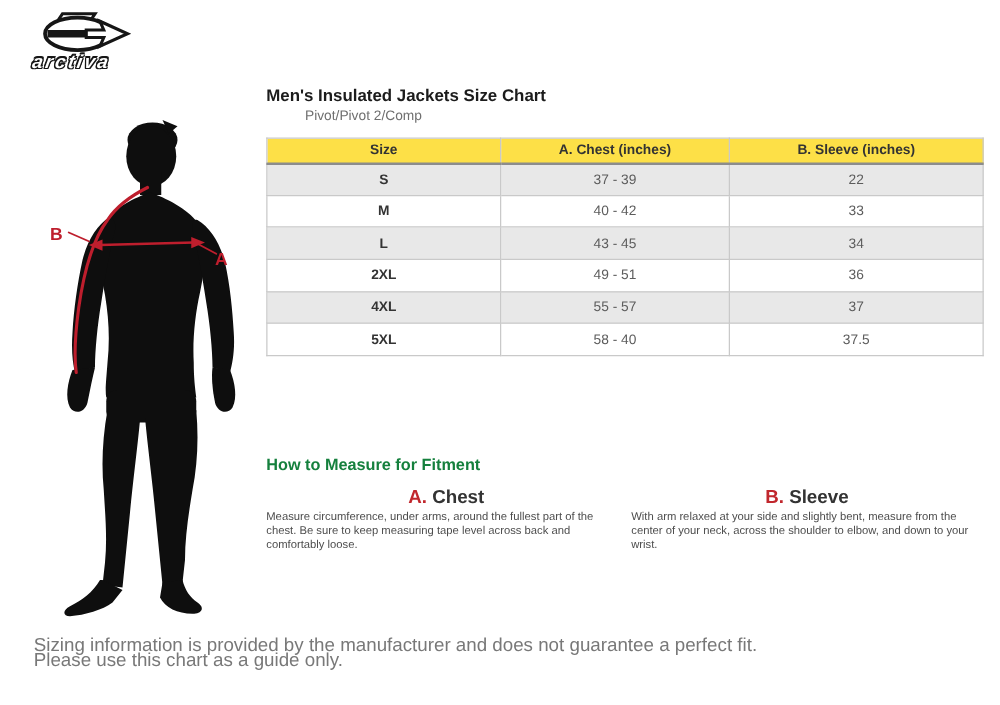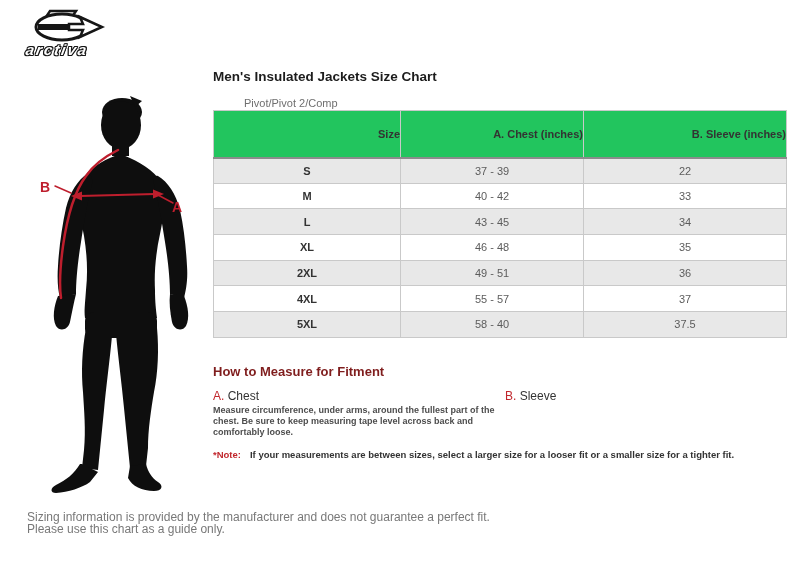--- a/index.html
+++ b/index.html
@@ -17,55 +17,55 @@
                  1px 1px 0 #161616, -1px 0 0 #161616, 1px 0 0 #161616,
                  0 -1px 0 #161616, 0 1px 0 #161616;
   }
 
   
   .figure { position:absolute; left:24px; top:88px; width:170px; height:412px; }
 
   
   .content { position:absolute; left:213px; top:0; width:573px; height:564px; }
   .page-title { position:absolute; top:69px; left:0; font-size:13.5px; font-weight:bold; color:#1c1c1c; }
-  .page-subtitle { position:absolute; top:97px; left:0; font-size:11px; color:#6f6f6f;padding-left:31px; }
+  .page-subtitle { position:absolute; top:87px; left:0; font-size:11px; color:#6f6f6f;padding-left:31px; }
 
   
   .size-table { position:absolute; top:110px; left:0; width:573px;
                 border-collapse:collapse; table-layout:fixed;
                 border:1px solid #b3b3b3; }
   .size-table col.c1 { width:187px; }
   .size-table col.c2 { width:183px; }
   .size-table col.c3 { width:203px; }
   .size-table th {
-    height:47px; background:#22c55e; font-size:11px; font-weight:bold; color:#333333;
-    text-align:right; border:1px solid #c9c9c9; border-bottom:2px solid #8c8c8c;
+    height:20px; background:#fde047; font-size:11px; font-weight:bold; color:#333333;
+    text-align:center; border:1px solid #c9c9c9; border-bottom:2px solid #8c8c8c;
   }
   .size-table td {
     height:25.7px; font-size:11px; text-align:center; color:#5c5c5c;
     border:1px solid #c9c9c9;
   }
   .size-table td.size-cell { font-weight:bold; color:#333333; }
   .size-table tbody tr:nth-child(odd) { background:#e8e8e8; }
   .size-table tbody tr:nth-child(even) { background:#ffffff; }
 
   
-  .howto-heading { position:absolute; top:364px; left:0; font-size:13px; font-weight:bold; color:#7f1d1d; }
+  .howto-heading { position:absolute; top:364px; left:0; font-size:13px; font-weight:bold; color:#15803d; }
   .howto-col-a { position:absolute; top:389px; left:0;   width:288px; }
   .howto-col-b { position:absolute; top:389px; left:292px; width:281px; }
-  .howto-label { font-size:12px; font-weight:normal; color:#333333; margin-bottom:2px; }
+  .howto-label { font-size:15px; font-weight:bold; color:#333333; margin-bottom:2px;text-align:center; }
   .howto-label .red { color:#c1272d; }
-  .howto-desc { font-size:9px; line-height:11px; color:#4d4d4d;font-weight:bold; }
+  .howto-desc { font-size:9px; line-height:11px; color:#4d4d4d; }
 
   .note-row { position:absolute; top:449px; left:0; display:flex; gap:9px;
               font-size:9.5px; font-weight:bold; color:#333333; }
   .note-label { color:#c1272d; }
 
   
-  .disclaimer { position:absolute; left:27px; top:511px; font-size:12px; line-height:12px; color:#787878; }
+  .disclaimer { position:absolute; left:27px; top:511px; font-size:15px; line-height:12px; color:#787878; }
 </style>
 </head>
 <body>
 
 <div class="logo">
   <span>
     <svg width="86" height="36" viewBox="0 0 86 36">
       <polygon points="26,3 52,3 48,9 22,9" fill="#ffffff" stroke="#161616" stroke-width="2.5"></polygon>
       <ellipse cx="38" cy="19" rx="26" ry="13" fill="#ffffff" stroke="#161616" stroke-width="3"></ellipse>
       <rect x="14" y="16" width="40" height="6" fill="#161616"></rect>
@@ -144,25 +144,20 @@
     <td class="chest-cell">40 - 42</td>
     <td class="sleeve-cell">33</td>
   </tr>
 
   <tr>
     <td class="size-cell">L</td>
     <td class="chest-cell">43 - 45</td>
     <td class="sleeve-cell">34</td>
   </tr>
 
-  <tr>
-    <td class="size-cell">XL</td>
-    <td class="chest-cell">46 - 48</td>
-    <td class="sleeve-cell">35</td>
-  </tr>
 
   <tr>
     <td class="size-cell">2XL</td>
     <td class="chest-cell">49 - 51</td>
     <td class="sleeve-cell">36</td>
   </tr>
 
 
   <tr>
     <td class="size-cell">4XL</td>
@@ -186,25 +181,22 @@
       <span>Chest</span>
     </div>
     <div class="howto-desc">Measure circumference, under arms, around the fullest part of the chest. Be sure to keep measuring tape level across back and comfortably loose.</div>
   </div>
 
   <div class="howto-col-b">
     <div class="howto-label">
       <span class="red">B.</span>
       <span>Sleeve</span>
     </div>
+    <div class="howto-desc">With arm relaxed at your side and slightly bent, measure from the center of your neck, across the shoulder to elbow, and down to your wrist.</div>
   </div>
 
-  <div class="note-row">
-    <span class="note-label">*Note:</span>
-    <span>If your measurements are between sizes, select a larger size for a looser fit or a smaller size for a tighter fit.</span>
-  </div>
 
 </div>
 
 <div class="disclaimer">
   <div>Sizing information is provided by the manufacturer and does not guarantee a perfect fit.</div>
   <div>Please use this chart as a guide only.</div>
 </div>
 
 </body></html>

